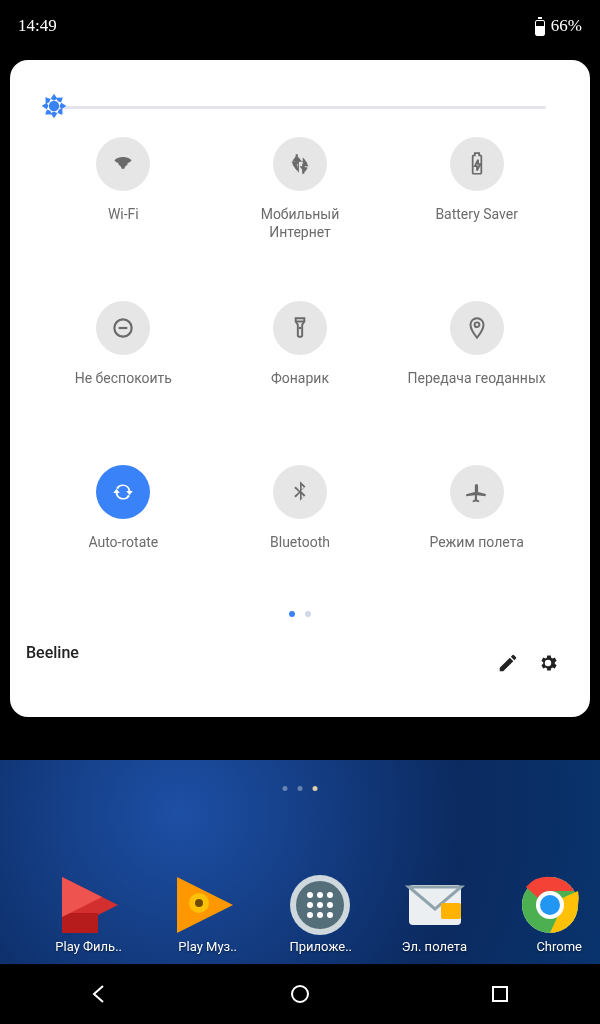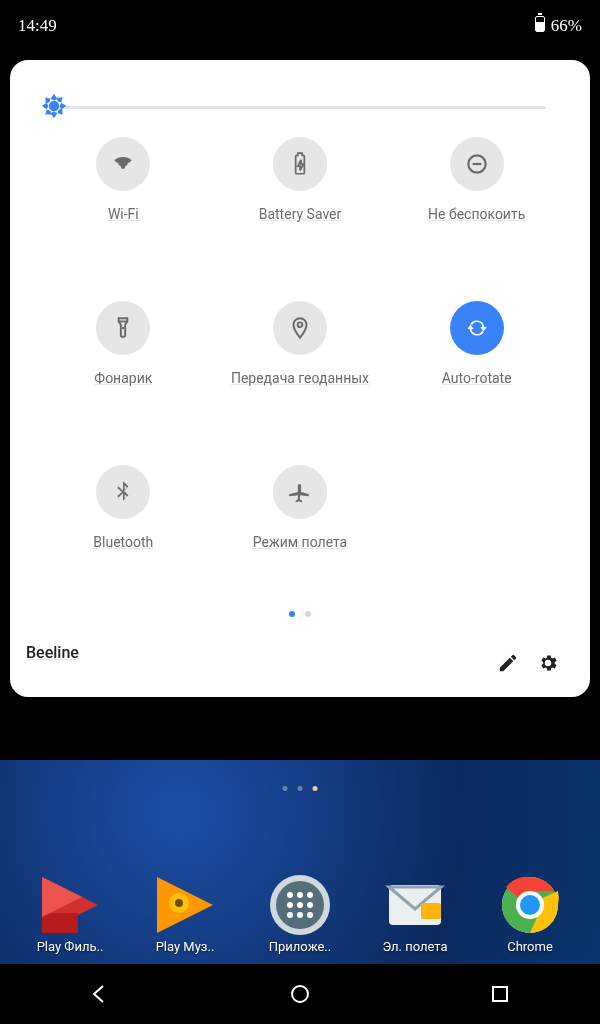--- a/index.html
+++ b/index.html
@@ -18,21 +18,21 @@
     height: 52px;
     display: flex;
     align-items: center;
     justify-content: space-between;
     padding: 0 18px;
     font-size: 17px;
     font-weight: 500;
     color: #fff;
     font-family: Liberation Serif, serif;
   }
-  .status-right { display: flex; align-items: flex-start; gap: 6px; }
+  .status-right { display: flex; align-items: flex-end; gap: 6px; }
   .batt-icon {
     width: 10px; height: 16px;
     border: 1.5px solid #fff;
     border-radius: 2px;
     position: relative;
     display: inline-block;
   }
   .batt-icon::before {
     content: "";
     position: absolute;
@@ -48,22 +48,21 @@
     background: #fff;
   }
 
   
   .qs-panel {
     background: #fff;
     margin: 8px 10px 0;
     border-radius: 18px;
     box-shadow: 0 4px 12px rgba(0,0,0,.2);
     overflow: hidden;
-    padding-bottom: 4px;
-    text-decoration: underline;
+    padding-bottom: 24px;
   }
 
   .brightness-row {
     padding: 46px 44px 8px;
   }
   .brightness-track {
     height: 3px;
     background: #e4e4ee;
     border-radius: 2px;
     position: relative;
@@ -163,21 +162,21 @@
     bottom: 70px;
     padding: 0 18px;
     display: flex;
     justify-content: space-between;
     align-items: flex-start;
   }
   .app {
     width: 104px;
     display: flex;
     flex-direction: column;
-    align-items: center;
+    align-items: flex-end;
     gap: 2px;
     cursor: pointer;
   }
   .app-icon {
     width: 64px; height: 64px;
     border-radius: 14px;
     display: flex;
     align-items: center;
     justify-content: center;
   }
@@ -229,20 +228,34 @@
   <div class="tiles-grid" id="tiles">
       <div class="tile">
         <div class="tile-icon">
           <svg viewBox="0 0 24 24">
             <path d="M12 18.5a1.8 1.8 0 1 0 0-3.6 1.8 1.8 0 0 0 0 3.6zM4 10.5a12 12 0 0 1 16 0l-2.3 2.3a8.7 8.7 0 0 0-11.4 0L4 10.5zm3.5 3.5a7 7 0 0 1 9 0l-2.3 2.3a3.7 3.7 0 0 0-4.4 0L7.5 14z" transform="translate(0,-2)"></path>
             <path d="M12 4 L2 14 L12 24 L22 14 Z" fill="none"></path>
             <path d="M12 16 L5 8.5 A11 11 0 0 1 19 8.5 Z"></path>
           </svg>
         </div>
         <div class="tile-label">Wi-Fi</div>
+      </div>
+      <div class="tile">
+        <div class="tile-icon">
+          <svg viewBox="0 0 24 24">
+            <path d="M9 4v10H6l4 5V9h3l-4-5z" transform="translate(1 1)"></path>
+            <path d="M8 4v8H5l4 6M16 20v-8h3l-4-6"></path>
+            <path d="M8 13V5l-3 4h3zm8-2v8l3-4h-3z" transform="translate(0 1)"></path>
+            <path d="M9 4l-4 5h3v6M15 20l4-5h-3V9"></path>
+            <path d="M9 3v8H6l3 4M15 21v-8h3l-3-4" stroke="#6a6a6a" stroke-width="2" fill="none"></path>
+            <path d="M9 3 L9 11 L6 11 L10 16 L10 8 L13 8 Z" fill="#6a6a6a" transform="translate(-0.5 2)"></path>
+            <path d="M15 21 L15 13 L18 13 L14 8 L14 16 L11 16 Z" fill="#6a6a6a" transform="translate(0.5 -2)"></path>
+          </svg>
+        </div>
+        <div class="tile-label">Мобильный Интернет</div>
       </div>
       <div class="tile">
         <div class="tile-icon">
           <svg viewBox="0 0 24 24">
             <path d="M15 4h-1V2h-4v2H9a1 1 0 0 0-1 1v15a1 1 0 0 0 1 1h6a1 1 0 0 0 1-1V5a1 1 0 0 0-1-1zm-3 14v-4h-2l3-6v4h2l-3 6z" fill="none" stroke="#6a6a6a" stroke-width="1.6"></path>
             <path d="M13 10h-2v2h2z" fill="#6a6a6a"></path>
           </svg>
         </div>
         <div class="tile-label">Battery Saver</div>
       </div>

